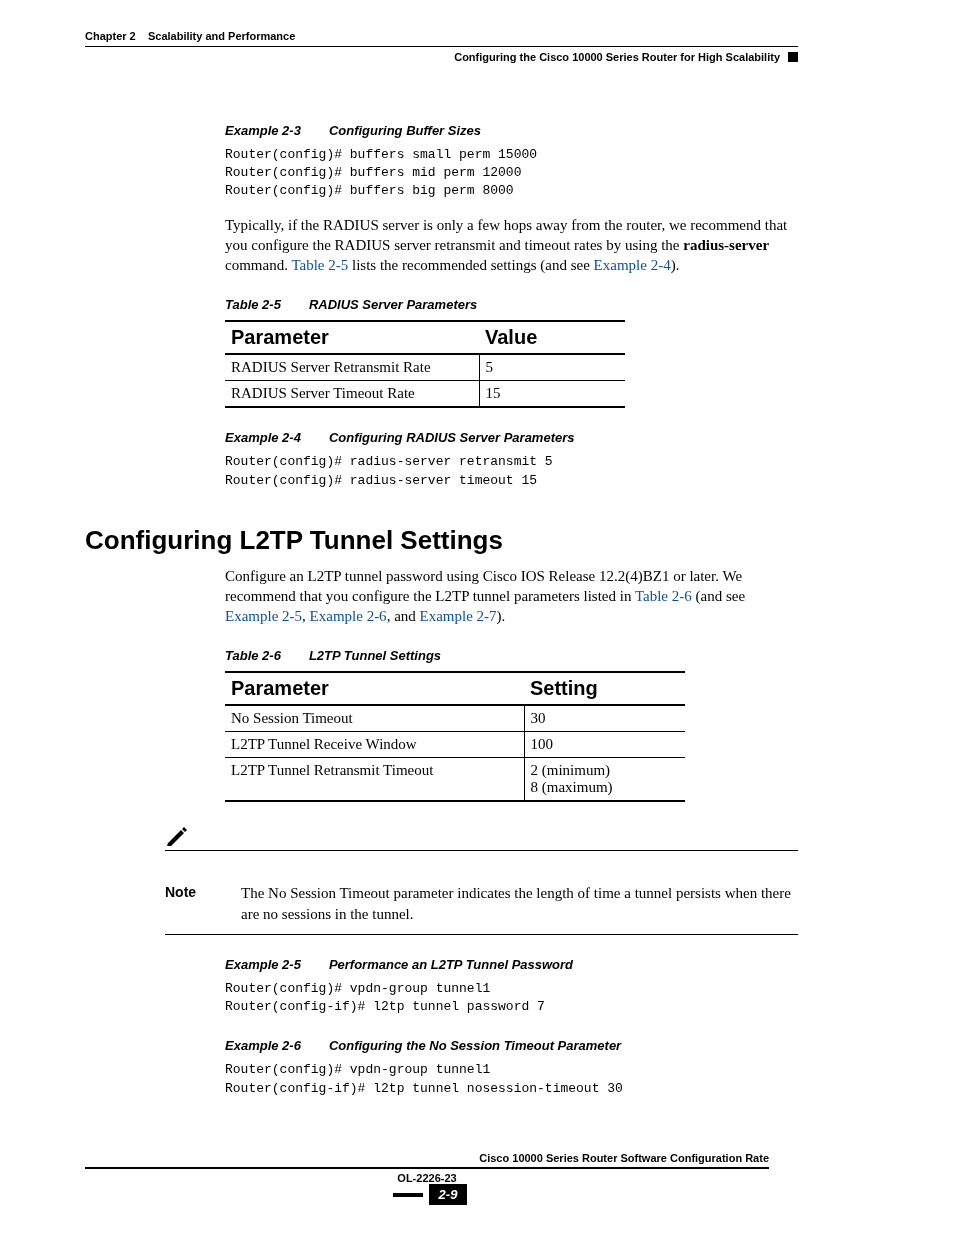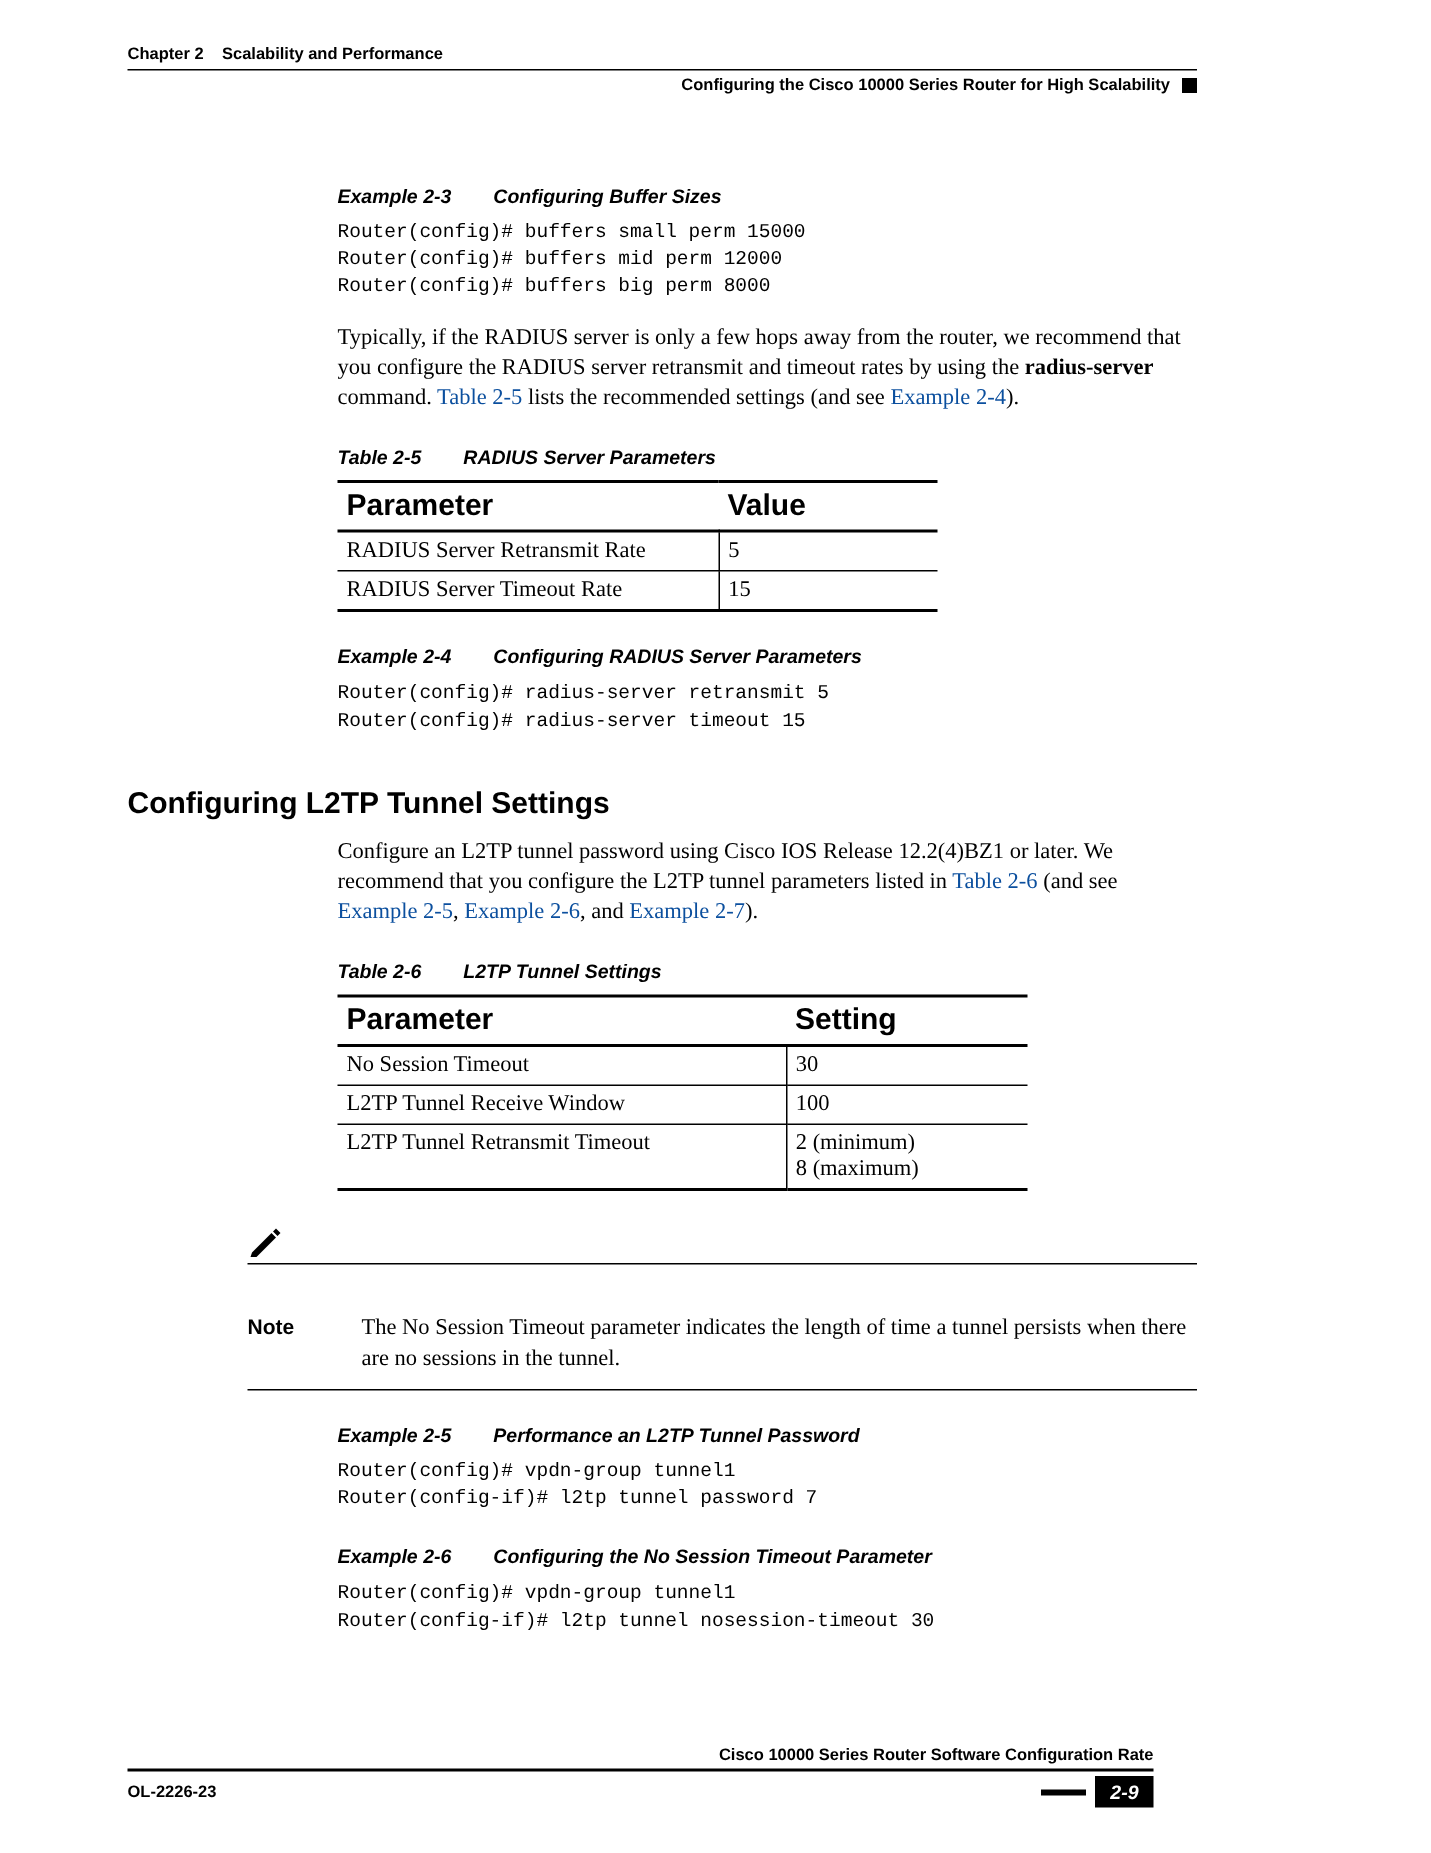--- a/index.html
+++ b/index.html
@@ -94,21 +94,21 @@
   }
   table.param-table th:last-child, table.param-table td:last-child {
     border-right: none;
   }
   table.param-table th:first-child, table.param-table td:first-child {
     border-left: none;
   }
   h2.section {
     font-family: Arial, Helvetica, sans-serif;
     font-weight: bold;
-    font-size: 20px;
+    font-size: 26px;
     margin: 35px 0 10px -140px;
   }
   .note-block {
     margin-left: -60px;
     margin-top: 22px;
     margin-bottom: 10px;
   }
   .note-icon {
     display: flex;
     align-items: flex-end;
@@ -158,20 +158,21 @@
   .footer-left-seg {
     flex: 1;
     border-top: 2px solid #000;
     height: 0;
   }
   .footer-row2 {
     display: flex;
     justify-content: space-between;
     align-items: center;
     margin-top: 3px;
+    flex-direction: column;
   }
   .footer-left-text {
     font-family: Arial, Helvetica, sans-serif;
     font-weight: bold;
     font-size: 11px;
   }
   .page-num-box {
     background: #000;
     color: #fff;
     font-family: Arial, Helvetica, sans-serif;

